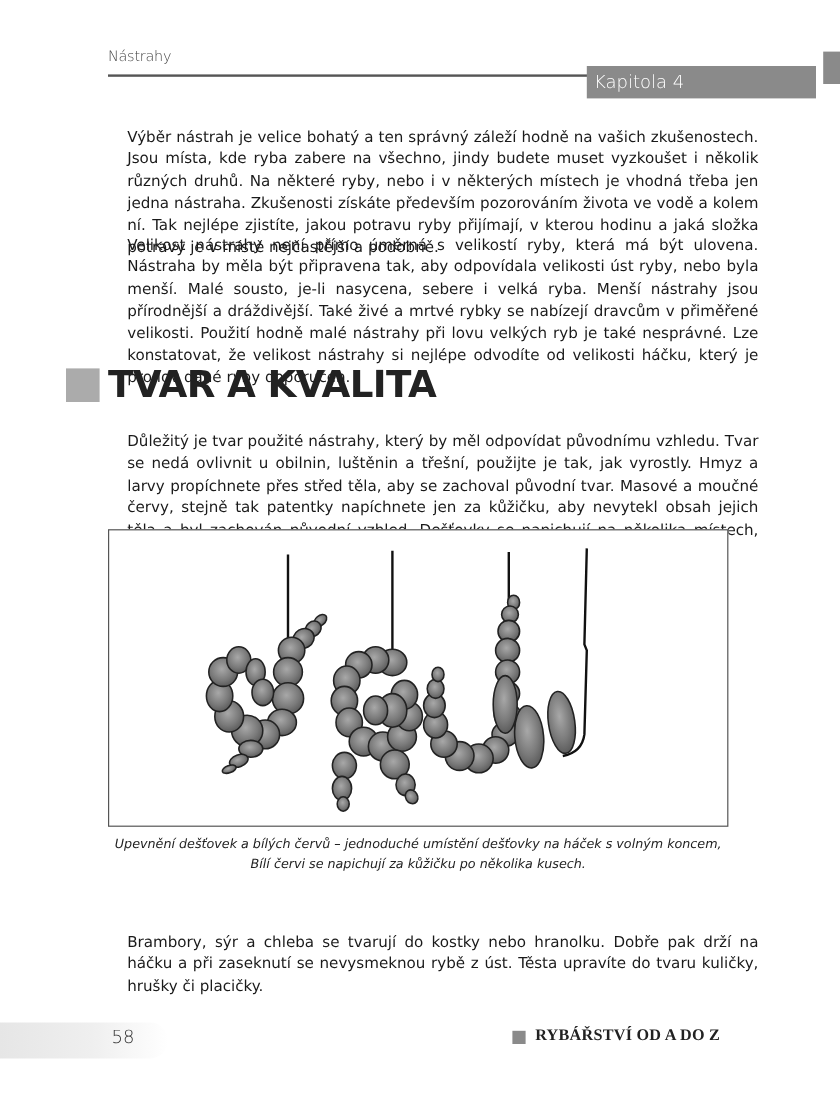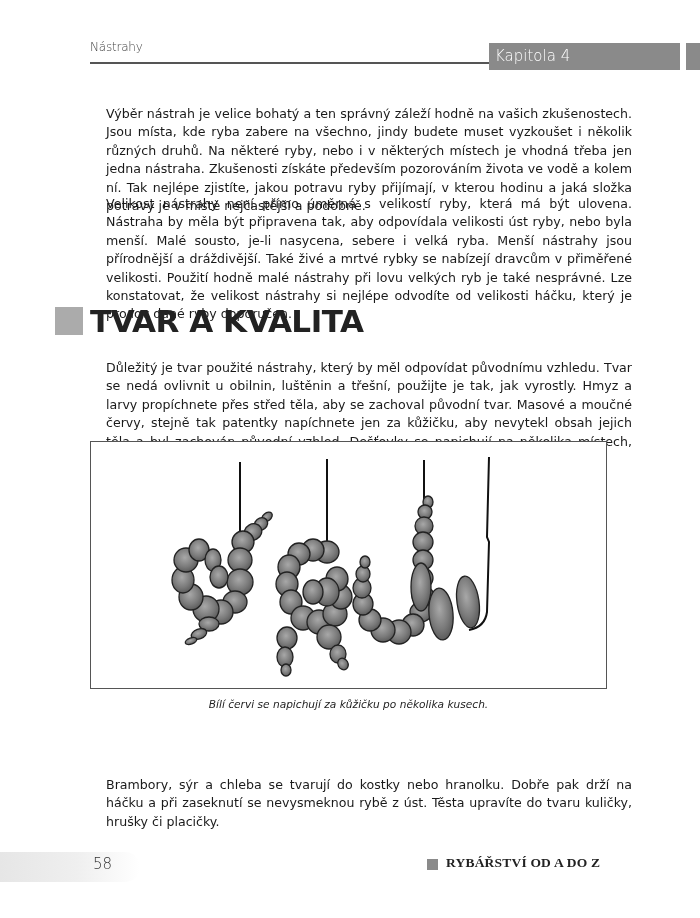--- a/index.html
+++ b/index.html
@@ -8,21 +8,21 @@
     font-family:"DejaVu Sans", sans-serif; color:#1a1a1a;
   }
   .hdr-title {
     position:absolute; left:90px; top:40px; font-size:12px; color:#444; font-weight:300;
     font-family:"DejaVu Sans", sans-serif; letter-spacing:-0.2px;
   }
   .hdr-rule {
     position:absolute; left:90px; top:62px; width:400px; height:2px; background:#555;
   }
   .hdr-chapter {
-    position:absolute; left:489px; top:43px; width:191px; height:27px; background:#8a8a8a;
+    position:absolute; left:489px; top:55px; width:191px; height:27px; background:#8a8a8a;
     color:#ffffff; font-size:15px; line-height:27px; padding-left:6px; box-sizing:border-box;
     font-weight:300;
   }
   .hdr-strip {
     position:absolute; left:686px; top:43px; width:14px; height:27px; background:#8a8a8a;
   }
   .para {
     position:absolute; left:90px; width:526px; font-size:12.6px; line-height:18.4px;
     text-align:justify; color:#1a1a1a; margin:16px;
   }
@@ -148,20 +148,21 @@
         <ellipse cx="272" cy="132" rx="7" ry="8" transform="rotate(0 272 132)"></ellipse>
         <ellipse cx="274" cy="120" rx="5" ry="6" transform="rotate(0 274 120)"></ellipse>
         <ellipse cx="377" cy="160" rx="11" ry="26" transform="rotate(-8 377 160)"></ellipse>
         <ellipse cx="350" cy="172" rx="12" ry="26" transform="rotate(-5 350 172)"></ellipse>
         <ellipse cx="330" cy="145" rx="10" ry="24" transform="rotate(0 330 145)"></ellipse>
       </g>
   </svg>
 </div>
 
 <div class="caption">
+  <div>Upevnění dešťovek a bílých červů – jednoduché umístění dešťovky na háček s volným koncem,</div>
   <div>Bílí červi se napichují za kůžičku po několika kusech.</div>
 </div>
 
 <p class="para" id="p4">Brambory, sýr a chleba se tvarují do kostky nebo hranolku. Dobře pak drží na háčku a při zaseknutí se nevysmeknou rybě z úst. Těsta upravíte do tvaru kuličky, hrušky či placičky.</p>
 
 <div class="ftr-fade"></div>
 <div class="ftr-page">58</div>
 <div class="ftr-marker"></div>
 <div class="ftr-book">RYBÁŘSTVÍ OD A DO Z</div>
 

